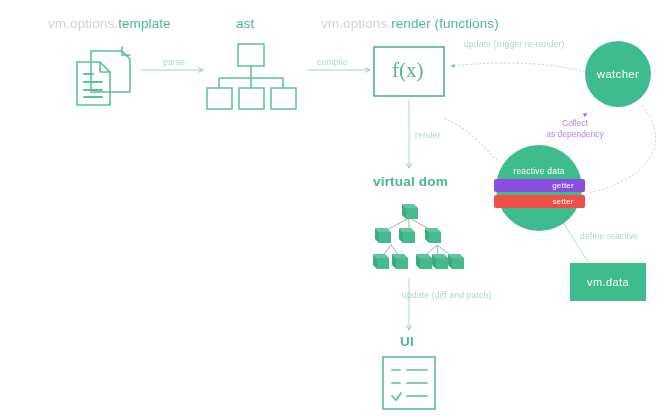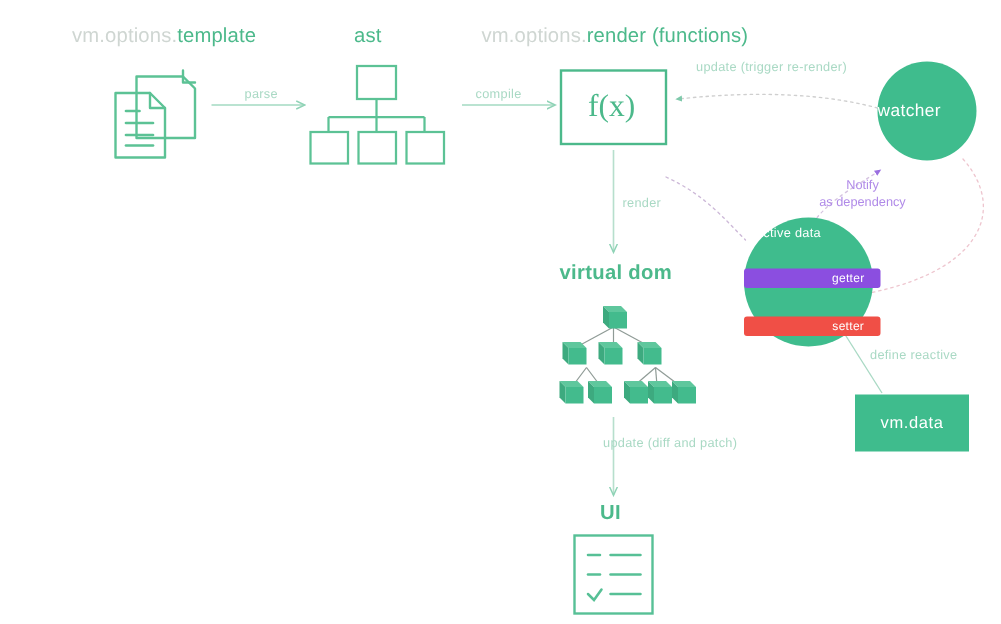--- a/index.html
+++ b/index.html
@@ -64,20 +64,21 @@
     color: #4cb98b;
     letter-spacing: 0.2px;
     font-weight: bold;
   }
   
   .circle-node {
     position: absolute;
     border-radius: 50%;
     background: #3fbc8d;
     display: flex;
+    align-items: center;
     justify-content: center;
     flex-direction: column;
   }
   .circle-node .c-label {
     color: #ffffff;
     font-size: 11.5px;
     letter-spacing: 0.3px;
   }
   .reactive-title {
     color: #ffffff;
@@ -295,35 +296,35 @@
 
   <div class="lbl edge-lbl" style="left:277px; top:58px;">compile</div>
 
   <div class="lbl edge-lbl" style="left:375px; top:131px;">render</div>
 
   <div class="lbl edge-lbl" style="left:362px; top:291px;">update (diff and patch)</div>
 
   <div class="lbl edge-lbl" style="left:424px; top:40px;">update (trigger re-render)</div>
 
   <div class="lbl purple-lbl" style="left:497px; top:118px; width:76px;">
-    <div>Notify</div>
+    <div>Collect</div>
     <div>as dependency</div>
   </div>
 
   <div class="lbl pink-lbl" style="left:633px; top:137px;">Notify</div>
 
   <div class="lbl edge-lbl" style="left:540px; top:232px;">define reactive</div>
 
   <div class="lbl" style="left:352px; top:58px; font-size:21px; color:#4cb98b; font-family:'Liberation Serif', serif; ">f(x)</div>
 
   <div class="circle-node" style="left:545px; top:41px; width:66px; height:66px;">
     <span class="c-label">watcher</span>
   </div>
 
-  <div class="circle-node" style="left:456px; top:145px; width:86px; height:86px;gap:16px;">
+  <div class="circle-node" style="left:456px; top:145px; width:86px; height:86px;">
     <span class="reactive-title">reactive data</span>
     <span class="chip getter">getter</span>
     <span class="chip setter">setter</span>
   </div>
 
   <div class="rect-node" style="left:530px; top:263px; width:76px; height:38px;">
     <span>vm.data</span>
   </div>
 
   <div class="lbl node-title" style="left:333px; top:174px;">virtual dom</div>

